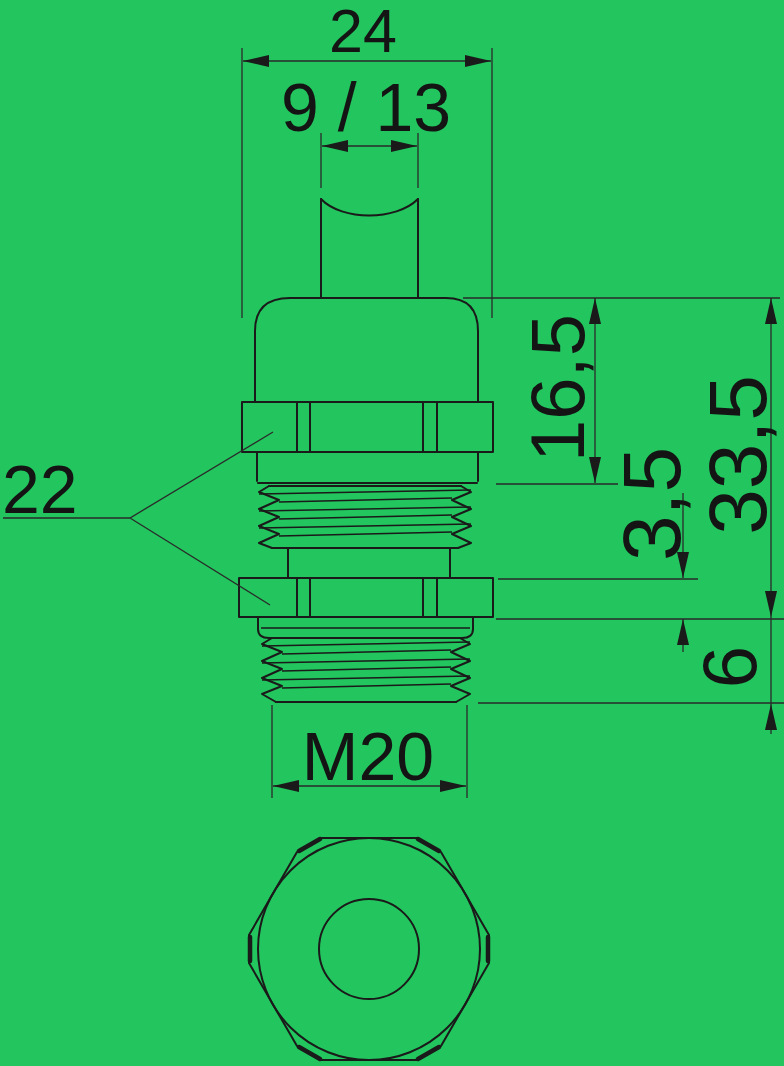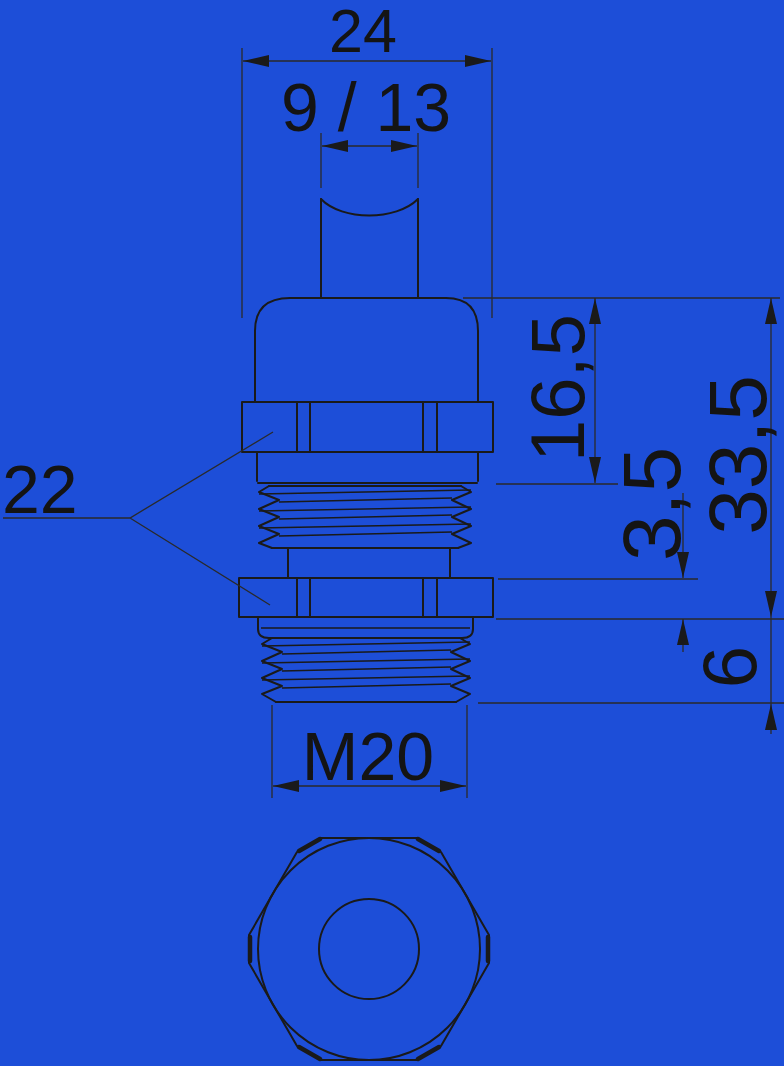--- a/index.html
+++ b/index.html
@@ -1,16 +1,16 @@
 <!DOCTYPE html>
 <html><head>
 <meta charset="utf-8">
 <style>
   html,body{margin:0;padding:0;background:#ffffff;}
-  .page{width:784px;height:1066px;position:relative;background:#1d4ed8;overflow:hidden;text-align:center;}
+  .page{width:784px;height:1066px;position:relative;background:#22c55e;overflow:hidden;text-align:center;}
   svg{display:block;}
   .outline{stroke:#1a1a1a;stroke-width:2;fill:none;stroke-linejoin:round;stroke-linecap:round;}
   .thin{stroke:#1a1a1a;stroke-width:1.4;fill:none;}
   .dimline{stroke:#2a2a2a;stroke-width:1.3;fill:none;}
   .arrow{fill:#1a1a1a;stroke:none;}
   .chamfer{stroke:#1a1a1a;stroke-width:4.5;fill:none;stroke-linecap:round;}
   text{font-family:"Liberation Sans","DejaVu Sans",sans-serif;fill:#141414;}
   .t-std{font-size:61px;}
   .t-mid{font-size:68px;}
   .t-rot{font-size:76px;}

